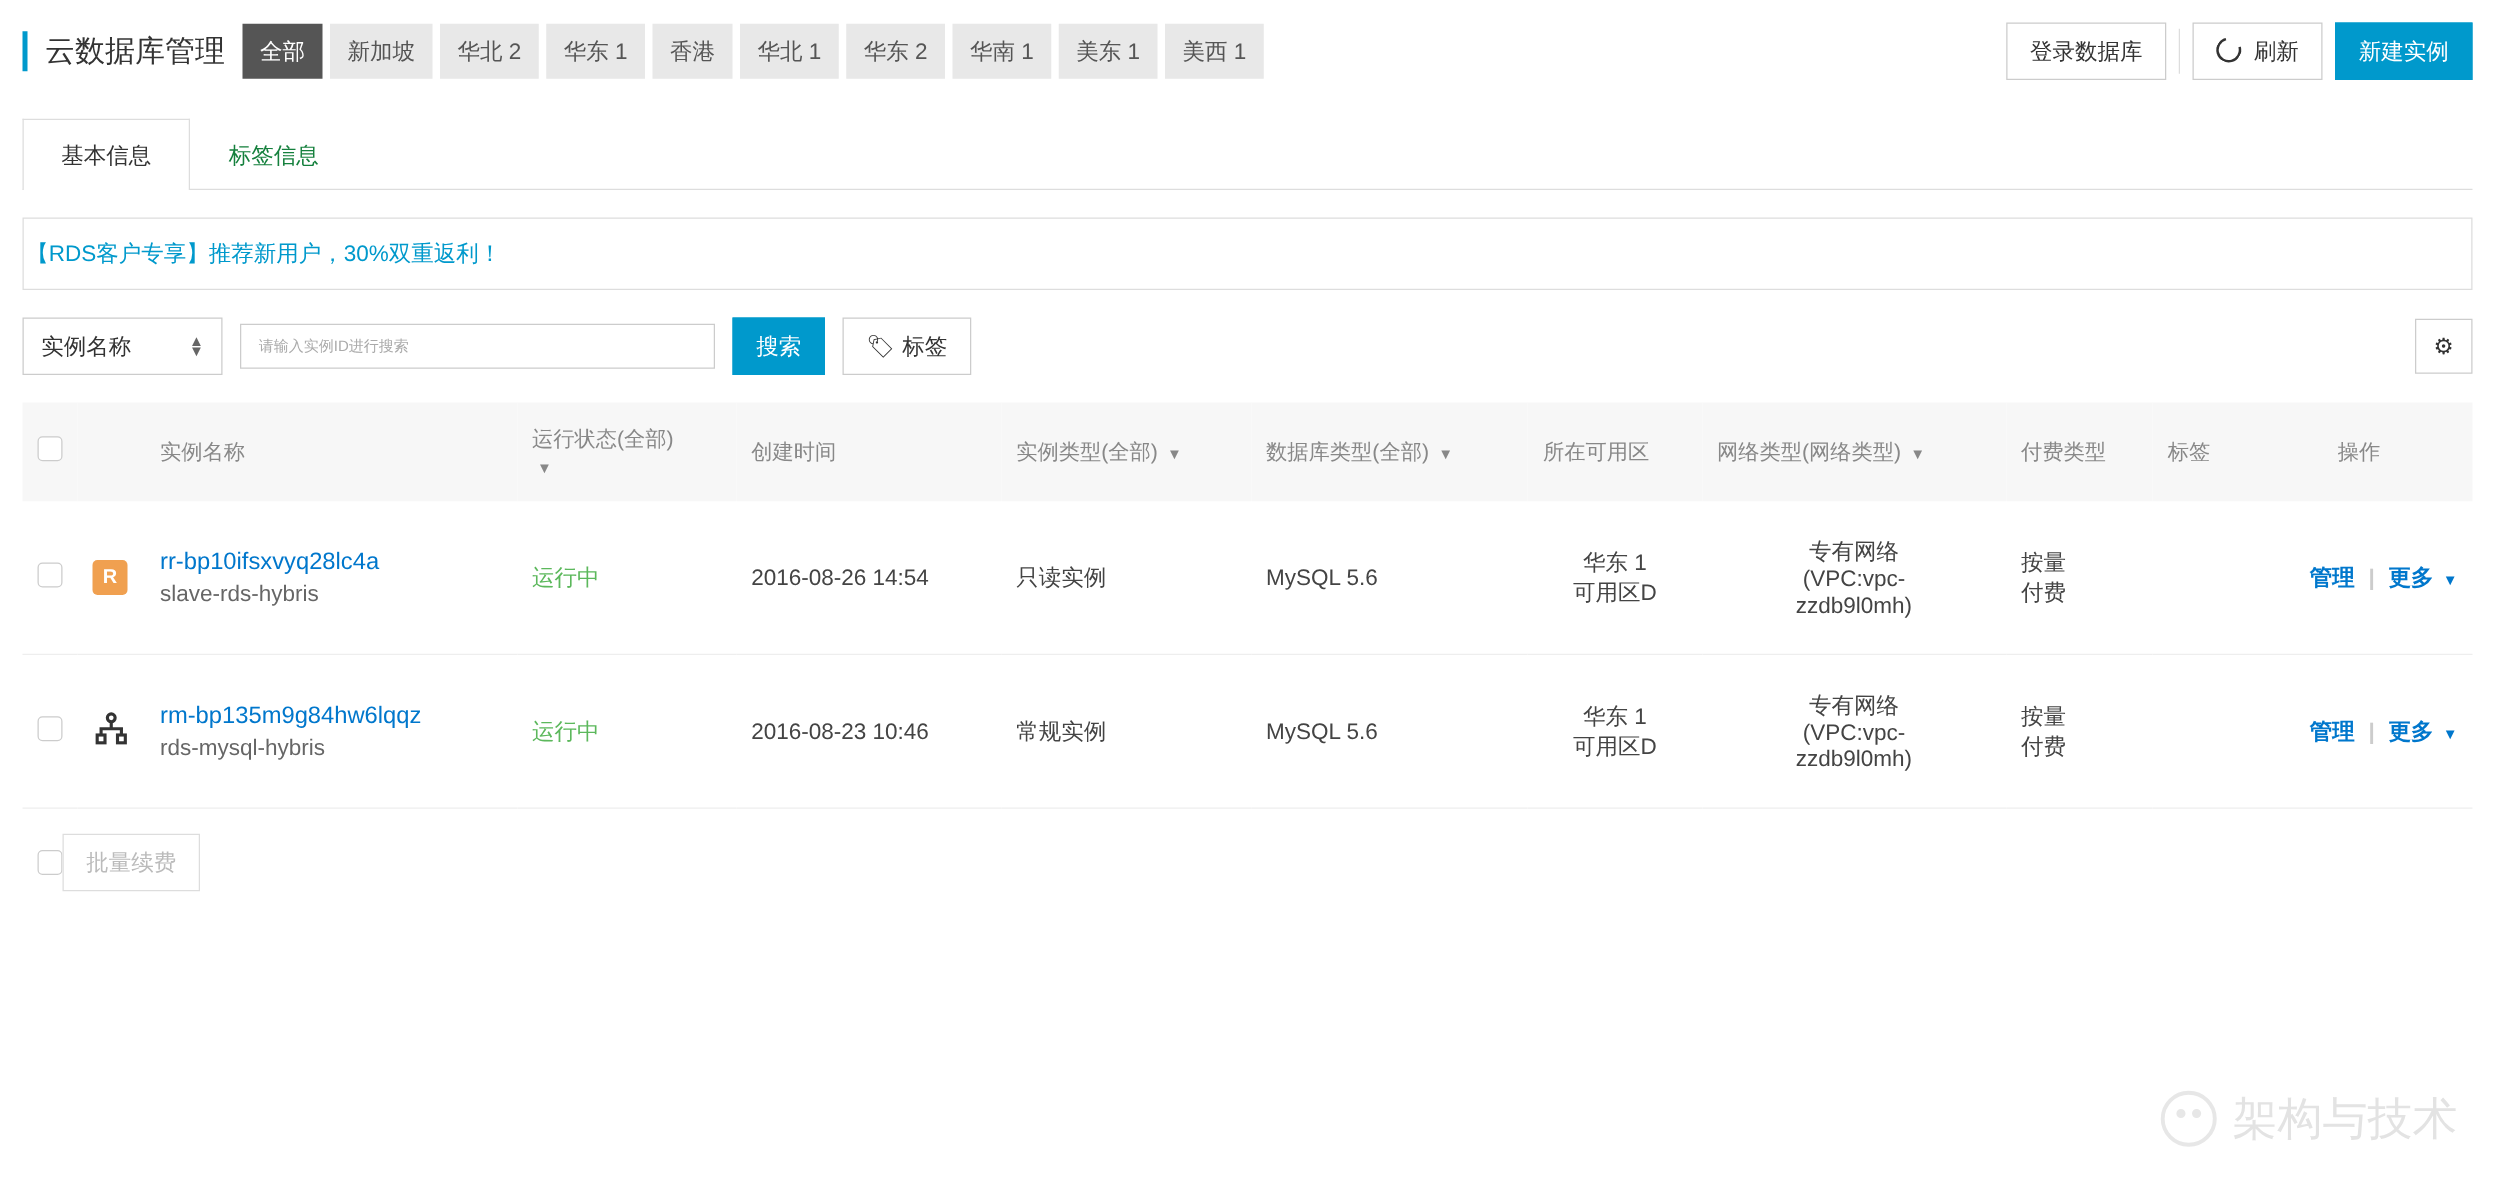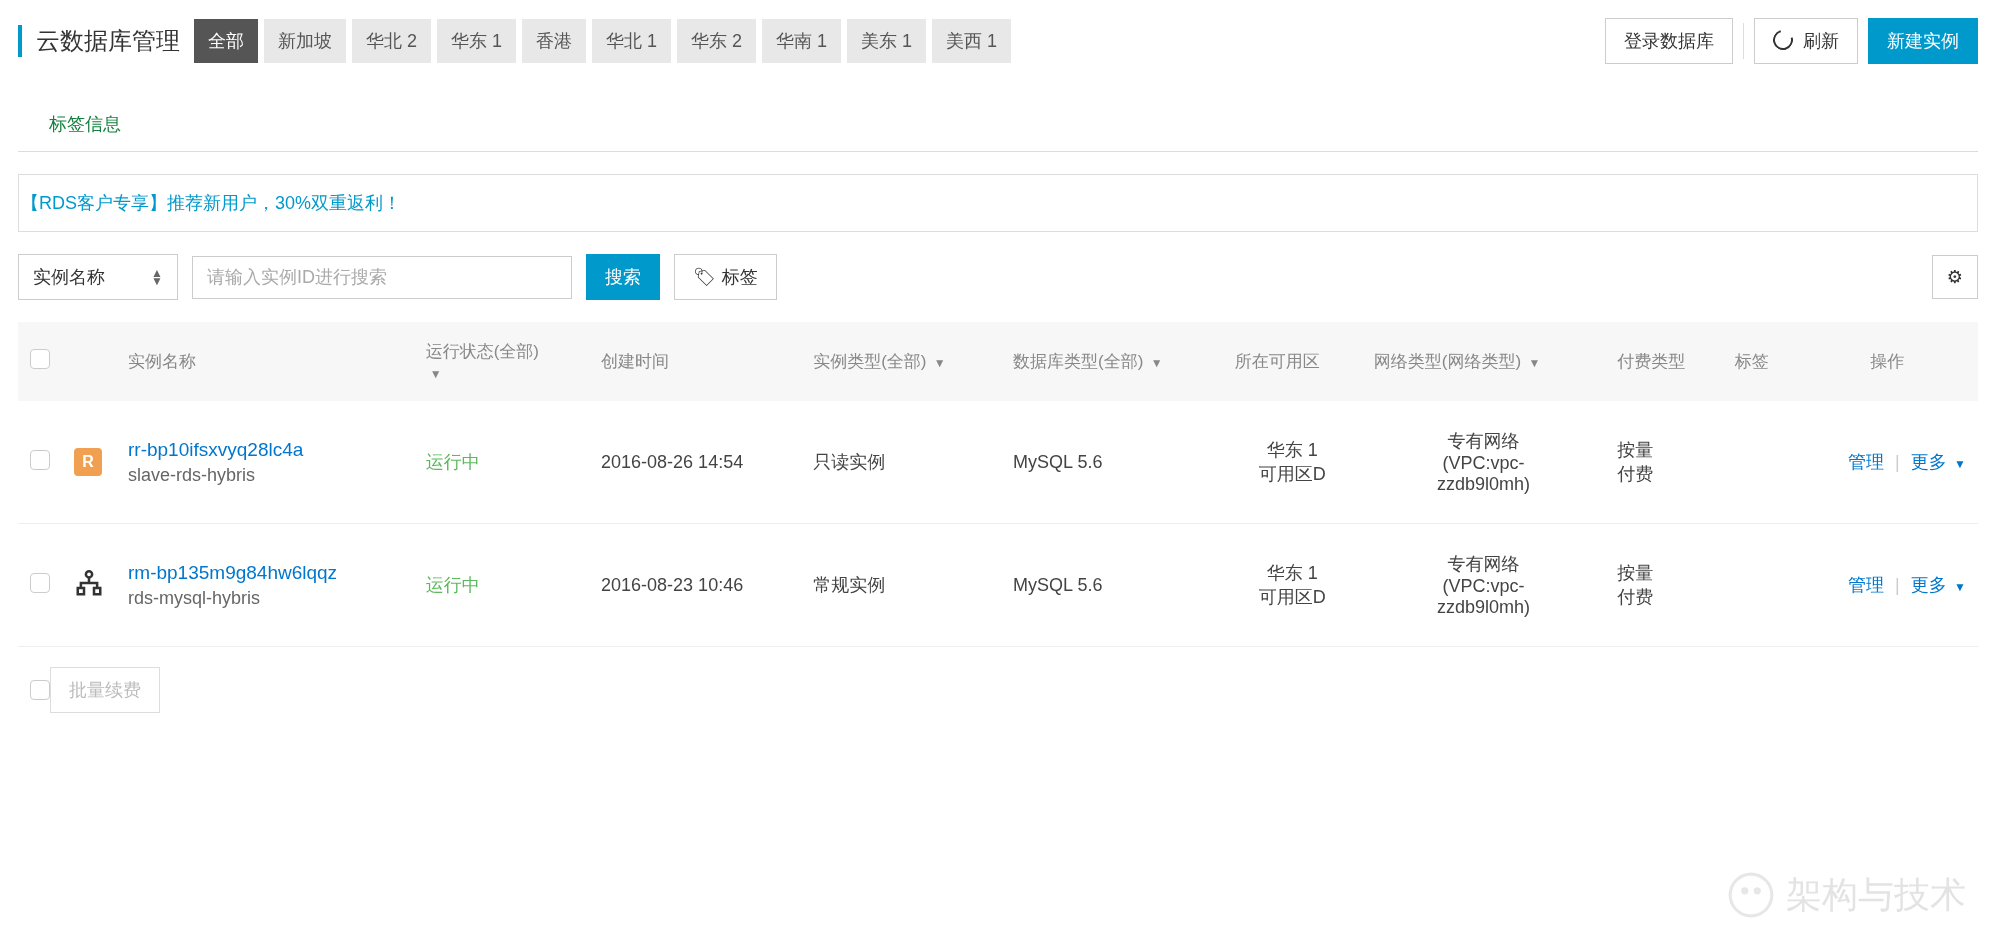--- a/index.html
+++ b/index.html
@@ -12,29 +12,29 @@
     .header-actions { display: flex; gap: 10px; }
     .btn { border: 1px solid #ccc; background: #fff; padding: 10px 18px; font-size: 18px; cursor: pointer; color: #333; display: inline-flex; align-items: center; gap: 6px; }
     .btn.primary { background: #0099cc; color: #fff; border-color: #0099cc; }
     .sep { width: 1px; background: #ddd; height: 36px; align-self: center; }
     .tabs { display: flex; border-bottom: 1px solid #ddd; margin-bottom: 22px; }
     .tab { padding: 16px 30px; color: #15803d; cursor: pointer; border: 1px solid transparent; border-bottom: none; position: relative; top: 1px; }
     .tab.active { border-color: #ddd; background: #fff; color: #333; }
     .banner { border: 1px solid #ddd; padding: 16px 2px; color: #0099cc; margin-bottom: 22px; }
     .search-row { display: flex; align-items: center; gap: 14px; margin-bottom: 22px; }
     .select-field { border: 1px solid #ccc; padding: 10px 14px; font-size: 18px; color: #333; min-width: 160px; display: flex; justify-content: space-between; align-items: center; }
-    .text-input { border: 1px solid #ccc; padding: 10px 14px; font-size: 18px; width: 380px; color: #333; }
+    .text-input { border: 1px solid #ccc; padding: 10px 14px; font-size: 12px; width: 380px; color: #333; }
     .text-input::placeholder { color: #aaa; }
     .gear-box { margin-left: auto; border: 1px solid #ccc; padding: 10px 14px; cursor: pointer; }
     table { width: 100%; border-collapse: collapse; }
     thead tr { background: #f7f7f7; }
     th { text-align: left; padding: 18px 12px; font-weight: normal; color: #888; font-size: 17px; vertical-align: middle; }
     th:last-child { text-align: center; }
     td { padding: 28px 12px; border-bottom: 1px solid #eee; vertical-align: middle; color: #444; font-size: 18px; }
-    td:last-child { text-align: right; }
+    td:last-child { text-align: right; font-weight: bold; }
     .checkbox { width: 20px; height: 20px; border: 1px solid #ccc; border-radius: 4px; background: #fff; display: inline-block; }
     .badge-r { background: #f0a050; color: #fff; width: 28px; height: 28px; display: inline-flex; align-items: center; justify-content: center; border-radius: 4px; font-weight: bold; font-size: 16px; }
     .link { color: #0077cc; cursor: pointer; }
     .instance-id { color: #0077cc; font-size: 19px; }
     .instance-alias { color: #666; margin-top: 4px; }
     .status-running { color: #5cb85c; margin-top: 33px; }
     .center { text-align: center; }
     .action-link { color: #0077cc; cursor: pointer; }
     .action-divider { color: #ccc; margin: 0 6px; }
     .footer-row { display: flex; align-items: center; padding: 20px 12px; gap: 0; }
@@ -71,20 +71,21 @@
     <div class="sep"></div>
     <button class="btn">
         <span class="icon-refresh"></span>
         <span>刷新</span>
       </button>
     <button class="btn primary">新建实例</button>
   </div>
 </div>
 
 <div class="tabs">
+  <div class="tab active">基本信息</div>
   <div class="tab">标签信息</div>
 </div>
 
 <div class="banner">【RDS客户专享】推荐新用户，30%双重返利！</div>
 
 <div class="search-row">
   <div class="select-field">
     <span>实例名称</span>
     <span style="font-size:12px;color:#666;line-height:8px;display:flex;flex-direction:column;">▲<span>▼</span></span>
   </div>

